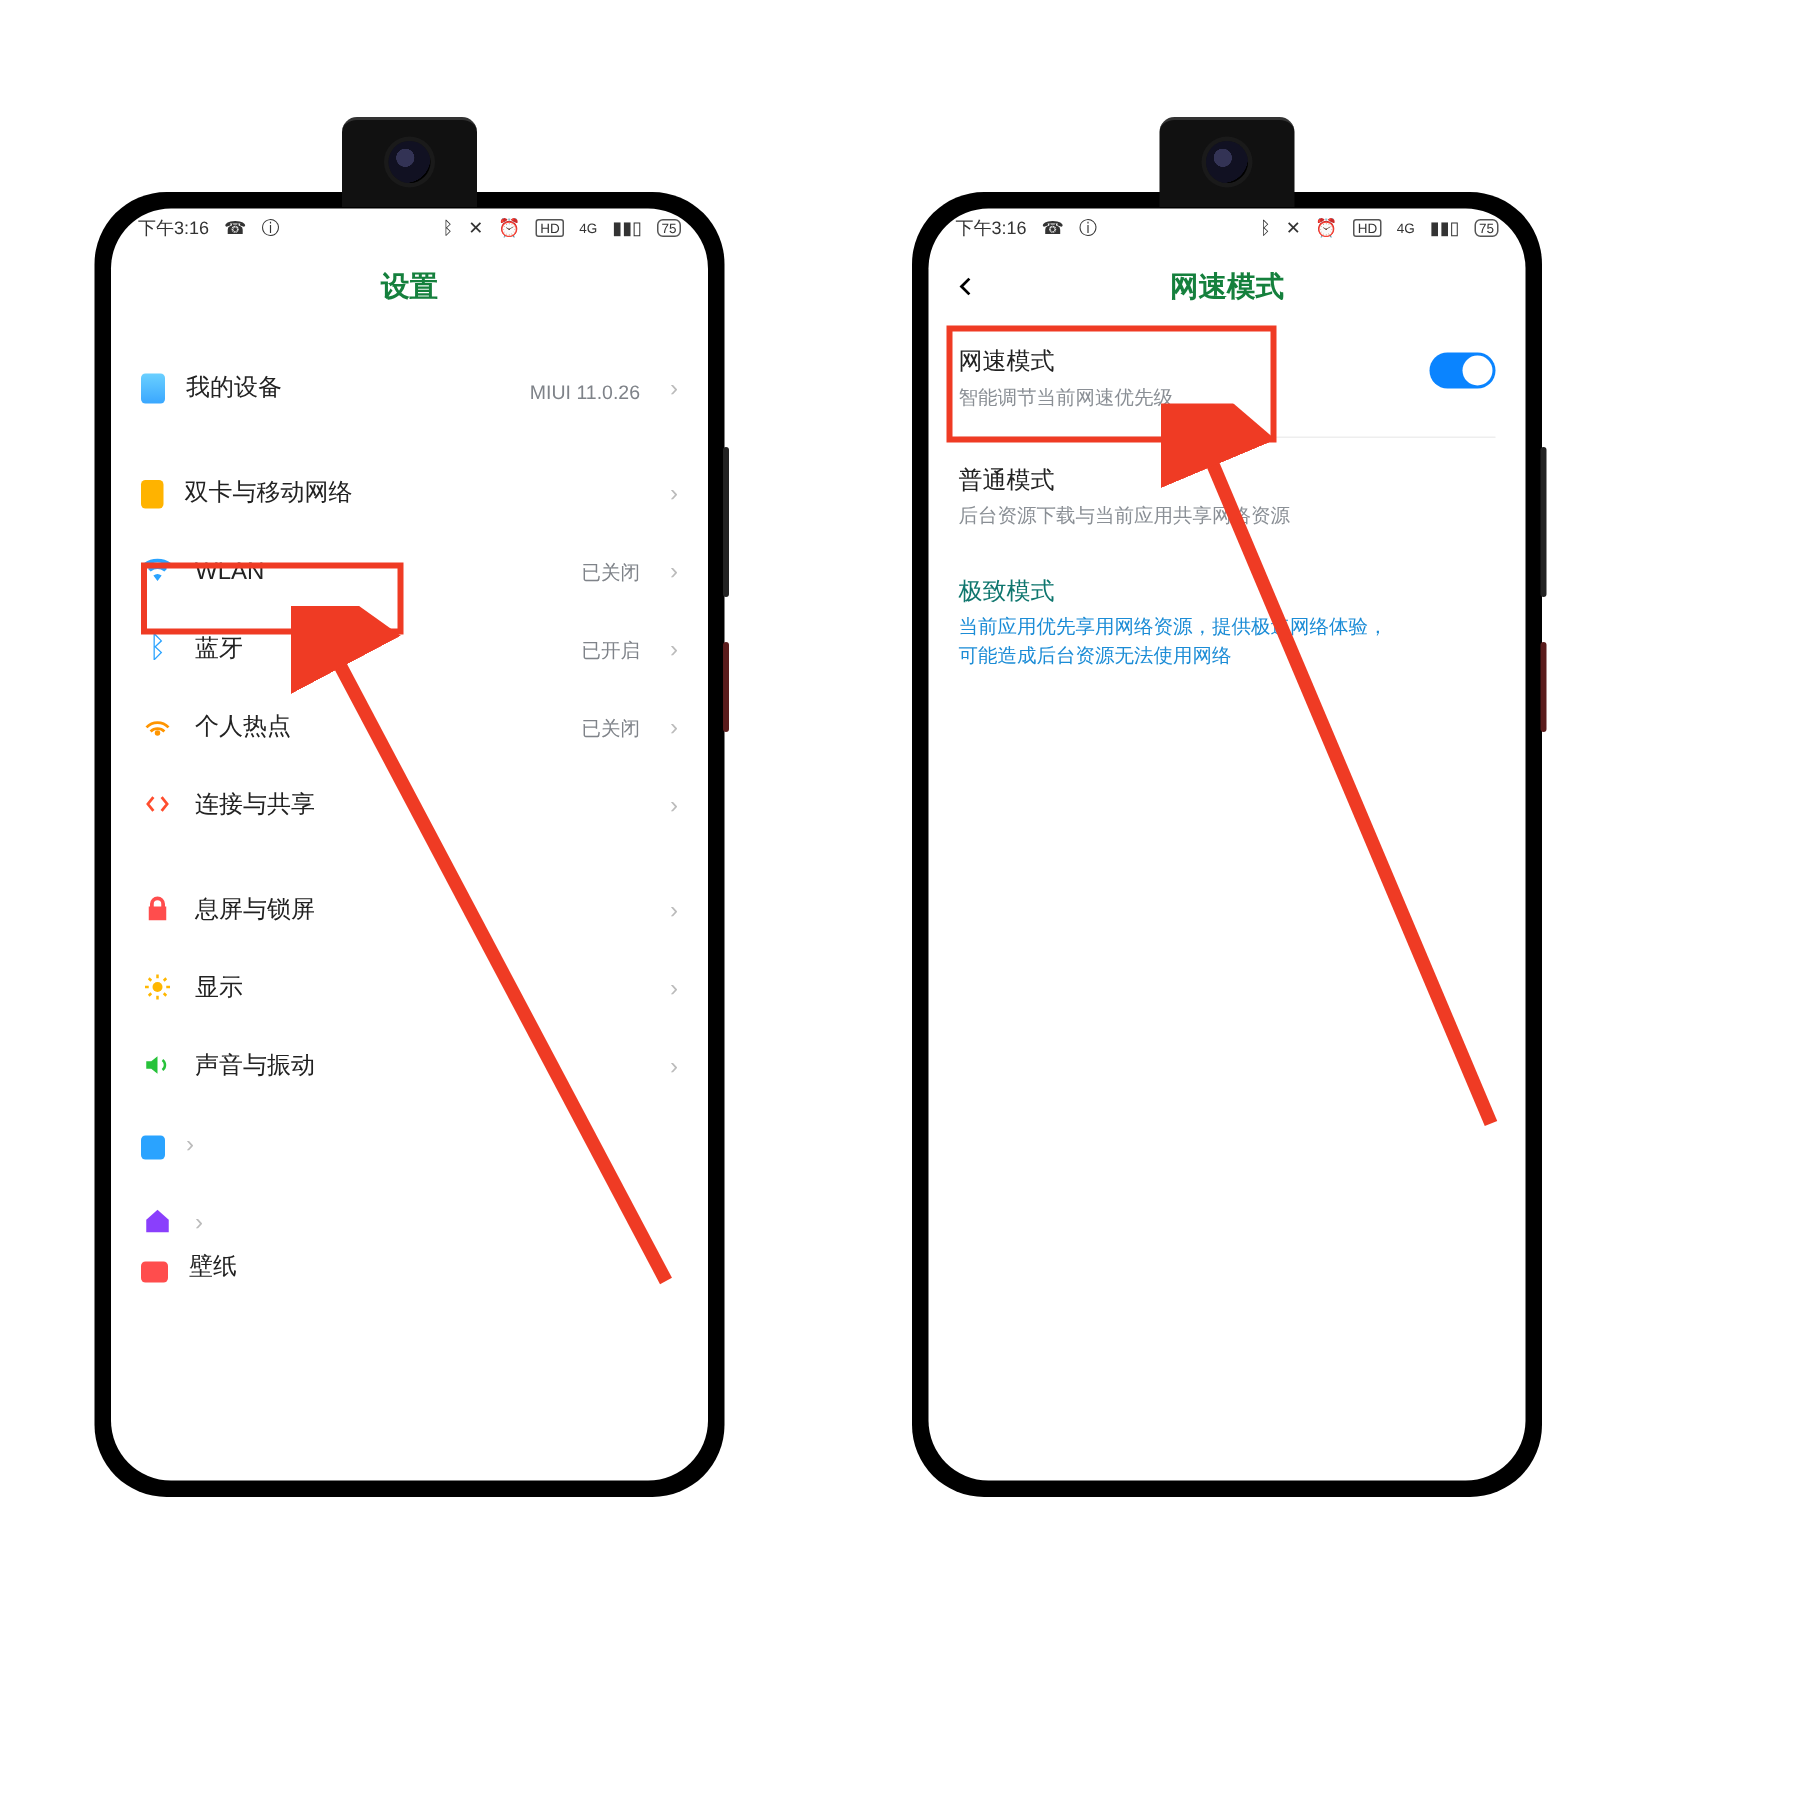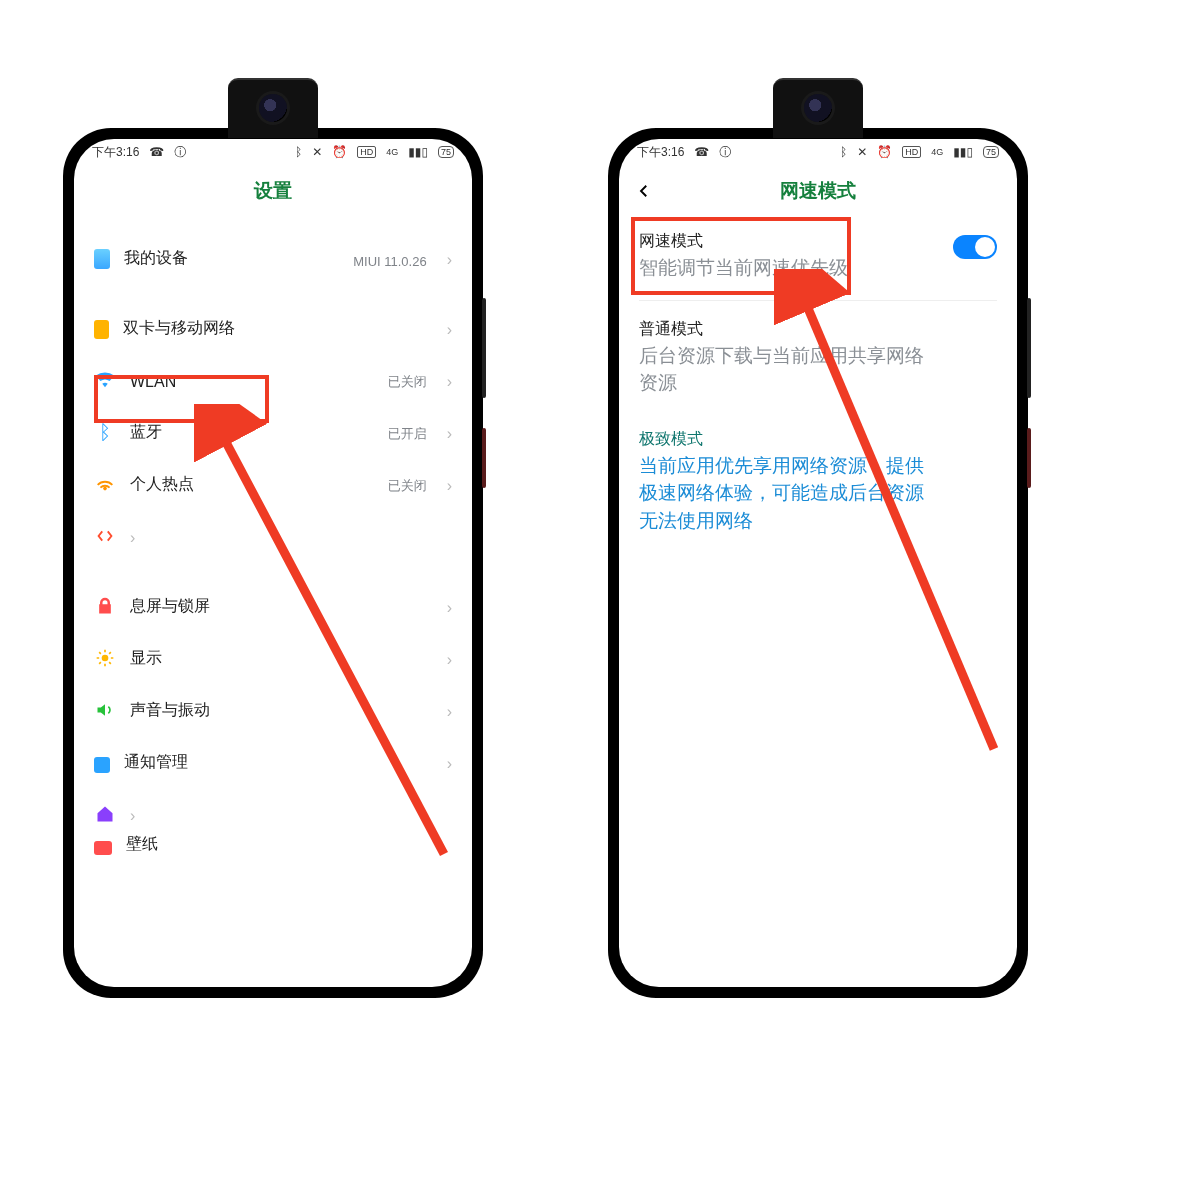--- a/index.html
+++ b/index.html
@@ -82,21 +82,21 @@
     .arrow { position:absolute; pointer-events:none; }
 
     
     .block {
       padding:14px 20px 16px;
       display:flex; align-items:flex-start; justify-content:space-between;
     }
     .block .texts { display:flex; flex-direction:column; gap:4px; }
     .block .t { font-size:16px; color:#222; }
     .block .t.blue { color:#0f766e; }
-    .block .d { font-size:19px; color:#8a8f95; line-height:1.45; max-width:295px;font-family:Liberation Mono, monospace; }
+    .block .d { font-size:13px; color:#8a8f95; line-height:1.45; max-width:295px; }
     .block .d.blue { color:#1b8cd6; }
     .divider { height:1px; background:#eee; margin:0 20px 4px; }
 
     .switch {
       width:44px; height:24px; border-radius:12px; background:#0a84ff;
       position:relative; flex:none; margin-top:4px;
     }
     .switch::after{
       content:""; position:absolute; right:2px; top:2px;
       width:20px; height:20px; border-radius:50%; background:#fff;
@@ -173,20 +173,21 @@
       <span class="label">个人热点</span>
       <span class="val">已关闭</span>
       <span class="chev">›</span>
     </div>
     <div class="row">
       <span class="icon">
         <svg width="22" height="22" viewBox="0 0 24 24">
             <path fill="none" stroke="#ff4d2e" stroke-width="2" d="M9 7l-4 5 4 5M15 7l4 5-4 5"></path>
           </svg>
       </span>
+      <span class="label">连接与共享</span>
       <span class="chev">›</span>
     </div>
 
     <div class="sep"></div>
 
     <div class="row">
       <span class="icon">
         <svg width="20" height="20" viewBox="0 0 24 24">
             <path fill="#ff4d4d" d="M6 10V8a6 6 0 1112 0v2h1v11H5V10zm3 0h6V8a3 3 0 10-6 0z"></path>
           </svg>
@@ -211,21 +212,20 @@
         <svg width="20" height="20" viewBox="0 0 24 24">
             <path fill="#27c23a" d="M3 9v6h4l5 4V5L7 9z"></path>
             <path fill="none" stroke="#27c23a" stroke-width="2" d="M16 8a5 5 0 010 8"></path>
           </svg>
       </span>
       <span class="label">声音与振动</span>
       <span class="chev">›</span>
     </div>
     <div class="row">
       <span class="icon" style="background:#2aa3ff;border-radius:3px;width:16px;height:16px"></span>
-      <span class="label">通知管理</span>
       <span class="chev">›</span>
     </div>
     <div class="row">
       <span class="icon">
         <svg width="20" height="20" viewBox="0 0 24 24">
             <path fill="#8a3ffc" d="M3 11l9-8 9 8v10H3z"></path>
           </svg>
       </span>
       <span class="chev">›</span>
     </div>

